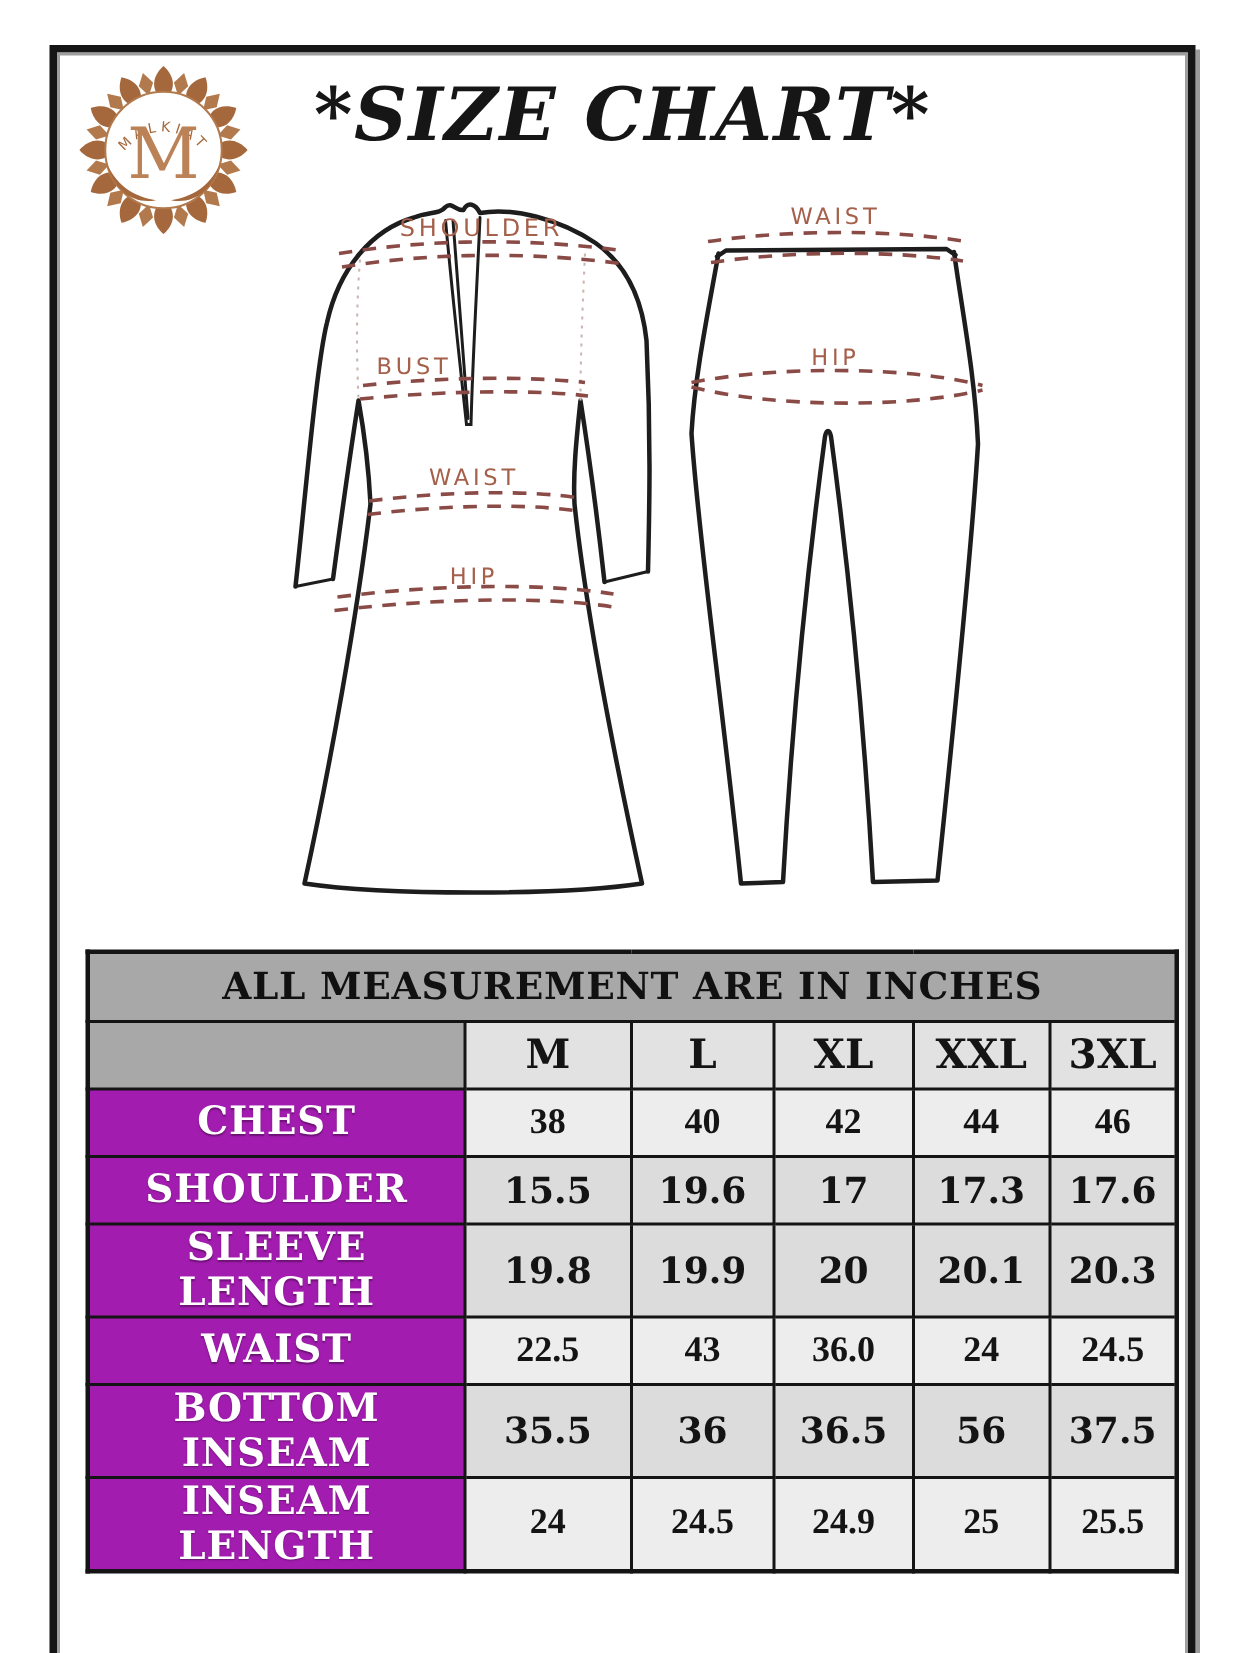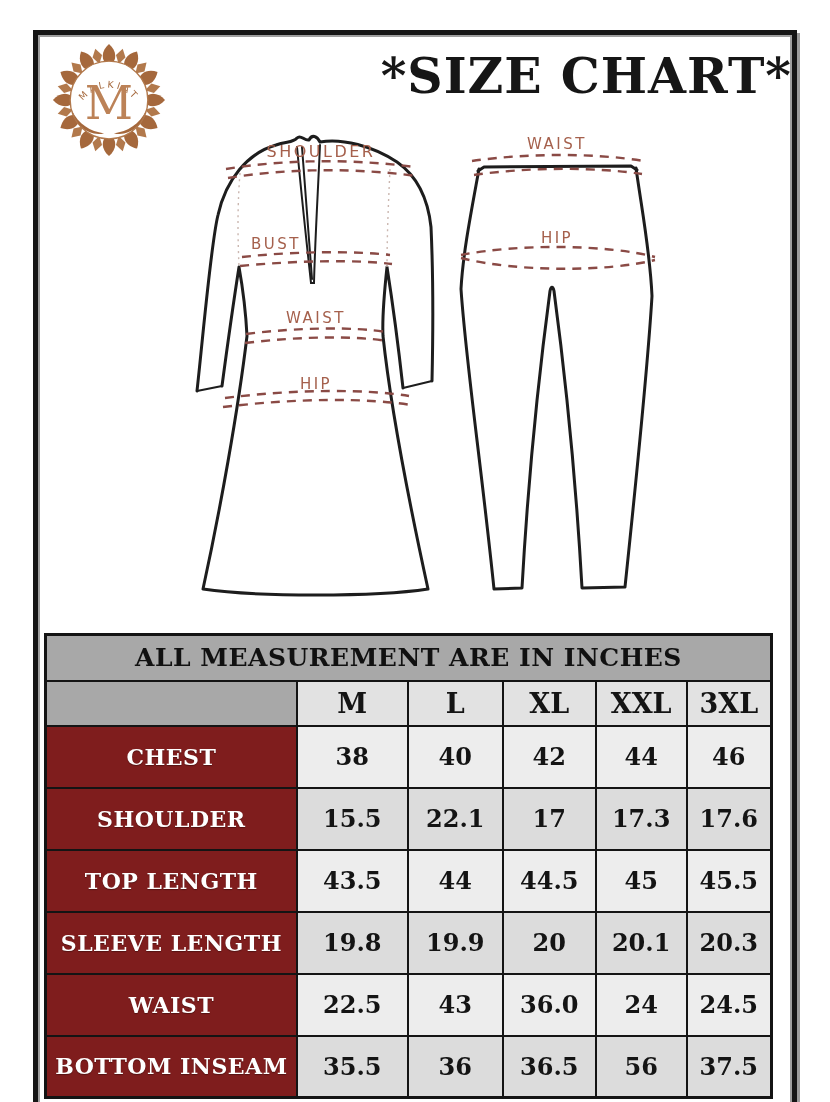--- a/index.html
+++ b/index.html
@@ -11,53 +11,54 @@
   }
   .frame {
     position:absolute; left:33px; top:30px; width:764px; height:1130px;
     border:5px solid #151515;
     box-shadow: 3px 3px 0 0 #9b9b9b, inset 0 0 0 2px #9e9e9e;
     background:#ffffff;
   }
   .logo { position:absolute; left:12px; top:6px; width:118px; height:118px; }
   .page-title {
     position:absolute; left:0; top:12px; width:100%;
-    text-align:right; font-size:49px; font-weight:bold; color:#161616;
+    text-align:center; font-size:49px; font-weight:bold; color:#161616;
     letter-spacing:1px;
+    font-style:italic;
   }
   .art { position:absolute; left:138px; top:96px; width:528px; height:496px; }
   .art .outline { fill:none; stroke:#1d1d1d; stroke-width:3; stroke-linecap:round; stroke-linejoin:round; }
   .art .thin   { fill:none; stroke:#1d1d1d; stroke-width:2; stroke-linecap:round; }
   .art .seam   { fill:none; stroke:#cbb7b0; stroke-width:1.4; stroke-dasharray:2 4; }
   .art .dash   { fill:none; stroke:#8a4a45; stroke-width:2.4; stroke-dasharray:9 7; stroke-linecap:butt; }
   .art text {
     font-family:"DejaVu Sans","Liberation Sans",sans-serif;
     fill:#a5604c; letter-spacing:2.5px; font-size:16px;
   }
   .art text.small { font-size:15px; }
   table.size-table {
-    position:absolute; left:6px; top:598px; width:729px;
+    position:absolute; left:19px; top:598px; width:729px;
     border-collapse:collapse; table-layout:fixed;
     border:3px solid #141414;
   }
   table.size-table th, table.size-table td {
     border:2px solid #141414; text-align:center; vertical-align:middle;
     font-weight:bold;
   }
   tr.caption-row th {
     height:46px; background:#a8a8a8; color:#111111; font-size:25px; letter-spacing:0.5px;
   }
   tr.size-row th { height:45px; background:#e2e2e2; color:#141414; font-size:27px; }
   tr.size-row th.corner { background:#a8a8a8; }
   tbody th {
-    height:62px; background:#7f1d1d; color:#ffffff; font-size:22px;
+    height:45px; background:#a21caf; color:#ffffff; font-size:26px;
     text-shadow:0 1px 1px rgba(0,0,0,0.35); letter-spacing:0.5px;
   }
   tbody td { font-size:24px; color:#141414; }
-  tbody tr.r-light td { background:#ededed; }
+  tbody tr.r-light td { background:#ededed;font-family:Liberation Serif, serif; }
   tbody tr.r-dark  td { background:#dcdcdc;margin-left:24px; }
   .logo .arc-text { font-family:"DejaVu Sans","Liberation Sans",sans-serif; font-size:9.5px; letter-spacing:3px; fill:#a5683c; }
   .logo .monogram { font-family:"DejaVu Serif","Liberation Serif",serif; font-size:48px; fill:#bc8257; }
 </style>
 </head>
 <body>
 
 <div class="page">
   <div class="frame">
 
@@ -182,32 +183,24 @@
           <th>CHEST</th>
           <td>38</td>
           <td>40</td>
           <td>42</td>
           <td>44</td>
           <td>46</td>
         </tr>
         <tr class="r-dark">
           <th>SHOULDER</th>
           <td>15.5</td>
-          <td>22.1</td>
+          <td>19.6</td>
           <td>17</td>
           <td>17.3</td>
           <td>17.6</td>
-        </tr>
-        <tr class="r-light">
-          <th>TOP LENGTH</th>
-          <td>43.5</td>
-          <td>44</td>
-          <td>44.5</td>
-          <td>45</td>
-          <td>45.5</td>
         </tr>
         <tr class="r-dark">
           <th>SLEEVE LENGTH</th>
           <td>19.8</td>
           <td>19.9</td>
           <td>20</td>
           <td>20.1</td>
           <td>20.3</td>
         </tr>
         <tr class="r-light">
@@ -219,17 +212,25 @@
           <td>24.5</td>
         </tr>
         <tr class="r-dark">
           <th>BOTTOM INSEAM</th>
           <td>35.5</td>
           <td>36</td>
           <td>36.5</td>
           <td>56</td>
           <td>37.5</td>
         </tr>
+        <tr class="r-light">
+          <th>INSEAM LENGTH</th>
+          <td>24</td>
+          <td>24.5</td>
+          <td>24.9</td>
+          <td>25</td>
+          <td>25.5</td>
+        </tr>
       </tbody>
     </table>
 
   </div>
 </div>
 
 </body></html>

